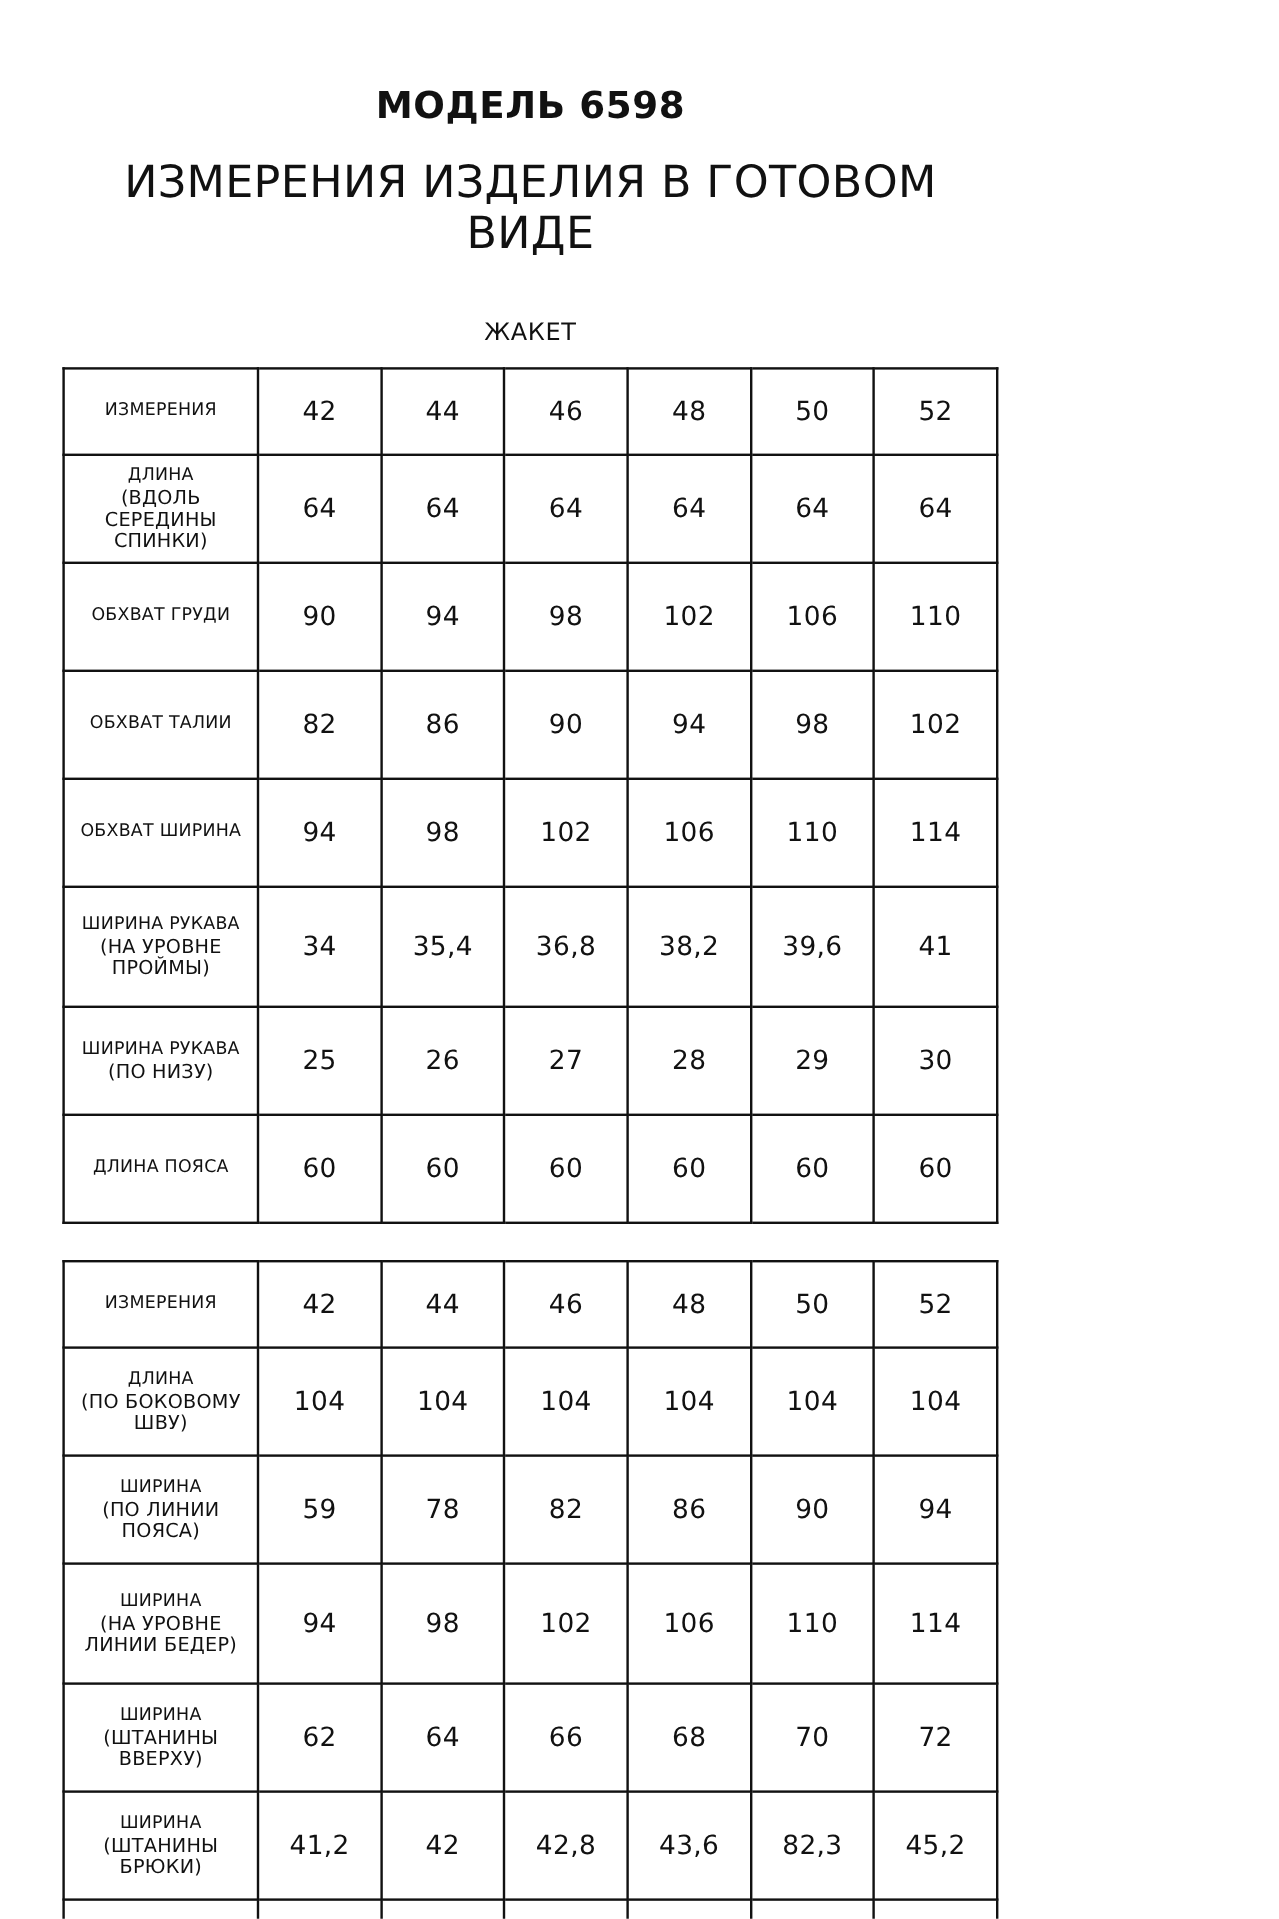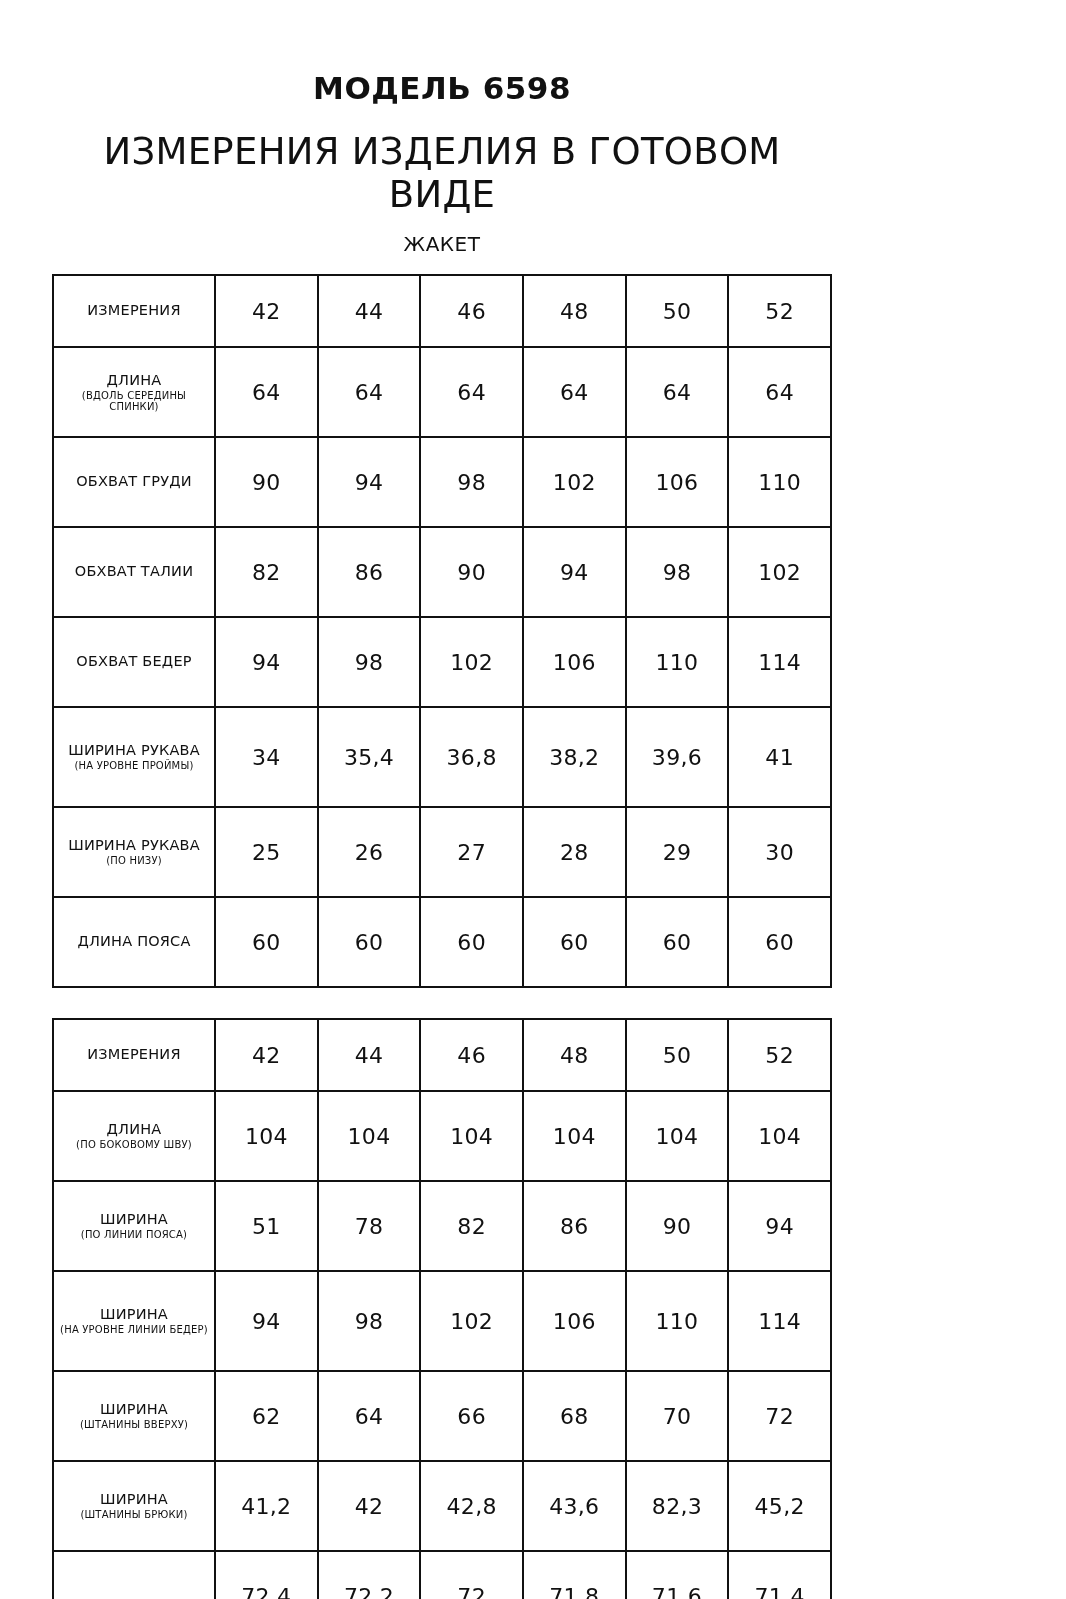--- a/index.html
+++ b/index.html
@@ -26,21 +26,21 @@
     font-size: 31px;
     font-weight: 700;
     letter-spacing: 0.5px;
     margin: 0 0 24px 0;
   }
   .main-title {
     text-align: center;
     font-size: 37px;
     font-weight: 400;
     letter-spacing: 0.3px;
-    margin: 0 0 16px 0;
+    margin: 0 0 48px 0;
   }
   .section-title {
     text-align: center;
     font-size: 20px;
     font-weight: 400;
     letter-spacing: 0.5px;
     margin: 0 0 18px 0;
   }
   table.meas {
     width: 100%;
@@ -63,21 +63,21 @@
   table.meas td.value {
     font-size: 22px;
     letter-spacing: 0.3px;
   }
   .lbl-main {
     display: block;
     font-size: 14.5px;
   }
   .lbl-sub {
     display: block;
-    font-size: 10px;
+    font-size: 16px;
     line-height: 1.12;
     margin-top: 1px;
   }
   .row-head td.label .lbl-main {
     font-size: 14.5px;
   }
   .spacer-a { height: 30px; }
   tr.r-head td { height: 56px; }
   tr.r-body td { height: 74px; }
   tr.r-tall td { height: 84px; }
@@ -140,21 +140,21 @@
         <td class="value">82</td>
         <td class="value">86</td>
         <td class="value">90</td>
         <td class="value">94</td>
         <td class="value">98</td>
         <td class="value">102</td>
       </tr>
 
       <tr class="r-body">
         <td class="label">
-          <span class="lbl-main">ОБХВАТ БЕДЕР</span>
+          <span class="lbl-main">ОБХВАТ ШИРИНА</span>
           <span class="lbl-sub"></span>
         </td>
         <td class="value">94</td>
         <td class="value">98</td>
         <td class="value">102</td>
         <td class="value">106</td>
         <td class="value">110</td>
         <td class="value">114</td>
       </tr>
 
@@ -227,21 +227,21 @@
         <td class="value">104</td>
         <td class="value">104</td>
         <td class="value">104</td>
       </tr>
 
       <tr class="r-body">
         <td class="label">
           <span class="lbl-main">ШИРИНА</span>
           <span class="lbl-sub">(ПО ЛИНИИ ПОЯСА)</span>
         </td>
-        <td class="value">51</td>
+        <td class="value">59</td>
         <td class="value">78</td>
         <td class="value">82</td>
         <td class="value">86</td>
         <td class="value">90</td>
         <td class="value">94</td>
       </tr>
 
       <tr class="r-tall">
         <td class="label">
           <span class="lbl-main">ШИРИНА</span>

